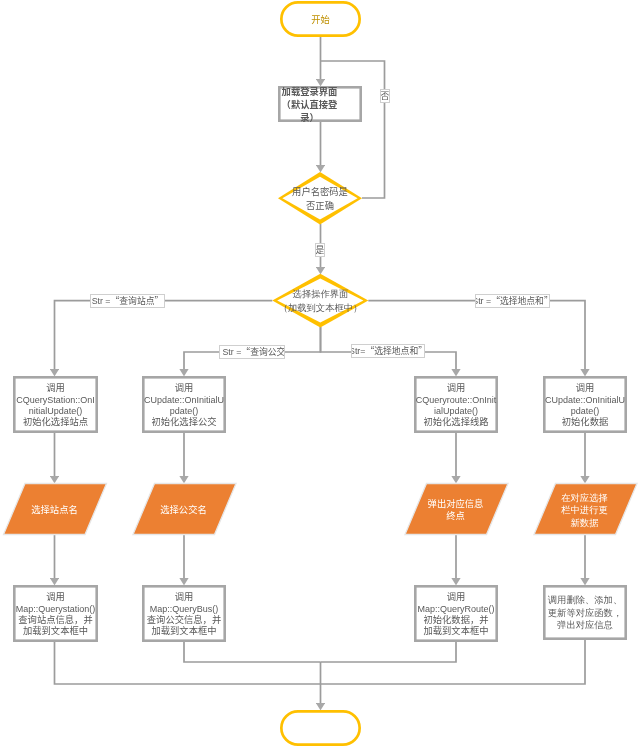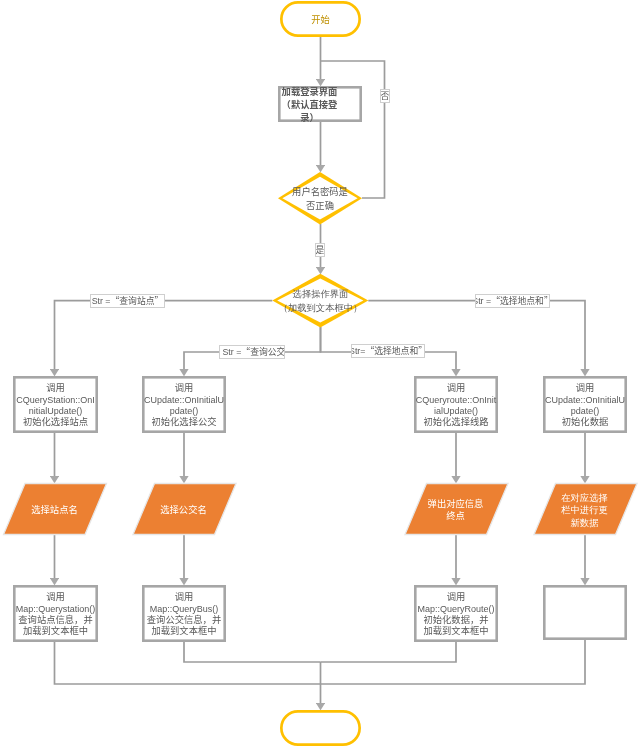--- a/index.html
+++ b/index.html
@@ -199,20 +199,27 @@
 
   <div class="nd proc" style="left:414px;top:585px;width:84px;height:57px;">
     <span>
       <span class="cn">调用</span><br>
       <span>Map::QueryRoute()</span><br>
       <span class="cn">初始化数据，并</span><br>
       <span class="cn">加载到文本框中</span>
     </span>
   </div>
 
+  <div class="nd proc lh12 up1" style="left:543px;top:585px;width:84px;height:55px;">
+    <span>
+      <span class="cn">调用删除、添加、</span><br>
+      <span class="cn">更新等对应函数，</span><br>
+      <span class="cn">弹出对应信息</span>
+    </span>
+  </div>
 
 
   <div class="elab" style="left:380px;top:89px;width:10px;height:14px;">
     <span>否</span>
   </div>
   <div class="elab" style="left:315px;top:243px;width:10px;height:14px;">
     <span>是</span>
   </div>
   <div class="elab" style="left:90px;top:294px;width:75px;height:14px;">
     <span>Str = </span>

